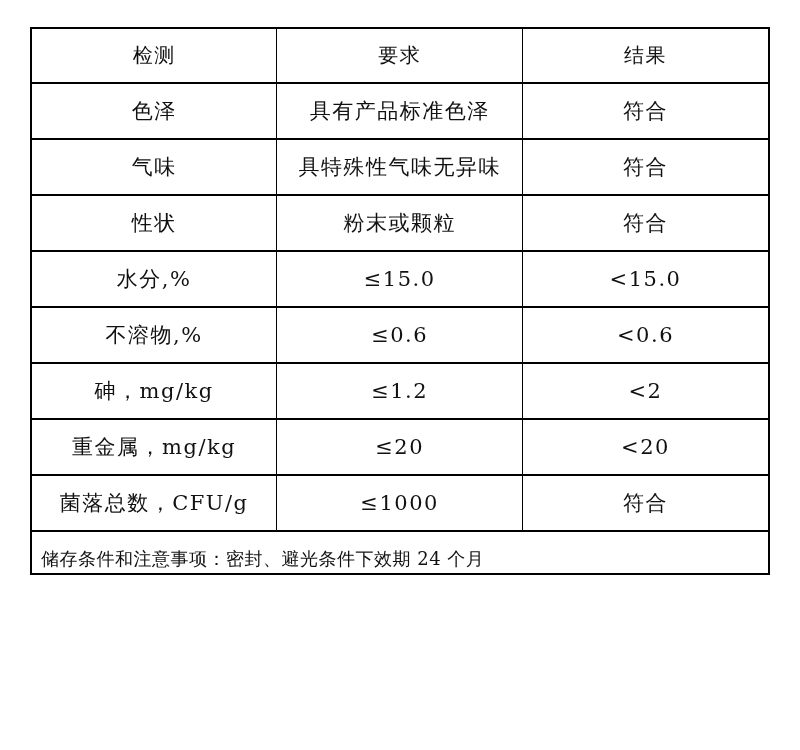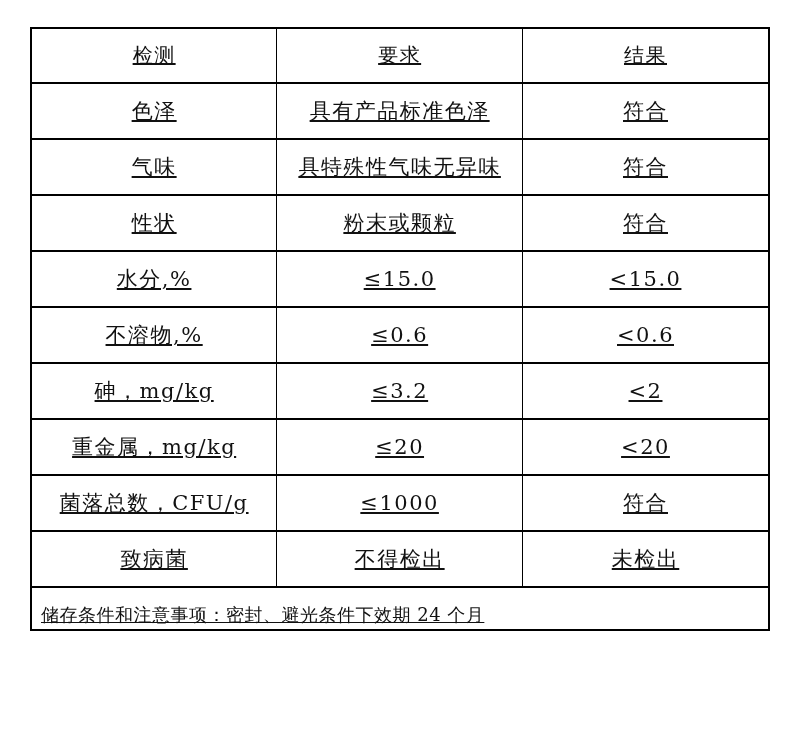--- a/index.html
+++ b/index.html
@@ -38,21 +38,20 @@
     border-width: 2px 1px;
     text-align: center;
     vertical-align: middle;
     height: 54px;
     font-size: 21px;
     font-weight: normal;
     letter-spacing: 1.5px;
     padding: 0 4px;
     overflow: hidden;
     white-space: nowrap;
-    text-decoration: underline;
   }
   table.coa thead th {
     font-size: 20px;
     height: 53px;
   }
   table.coa tr.footer-row td {
     height: 29px;
     text-align: left;
     font-size: 18px;
     letter-spacing: 0.5px;
@@ -97,36 +96,31 @@
         <td>≤15.0</td>
         <td>&lt;15.0</td>
       </tr>
       <tr>
         <td>不溶物,%</td>
         <td>≤0.6</td>
         <td>&lt;0.6</td>
       </tr>
       <tr>
         <td>砷，mg/kg</td>
-        <td>≤3.2</td>
+        <td>≤1.2</td>
         <td>&lt;2</td>
       </tr>
       <tr>
         <td>重金属，mg/kg</td>
         <td>≤20</td>
         <td>&lt;20</td>
       </tr>
       <tr>
         <td>菌落总数，CFU/g</td>
         <td>≤1000</td>
         <td>符合</td>
       </tr>
-      <tr>
-        <td>致病菌</td>
-        <td>不得检出</td>
-        <td>未检出</td>
-      </tr>
       <tr class="footer-row">
         <td colspan="3">储存条件和注意事项：密封、避光条件下效期 24 个月</td>
       </tr>
     </tbody>
   </table>
 </div>
 
 </body></html>

